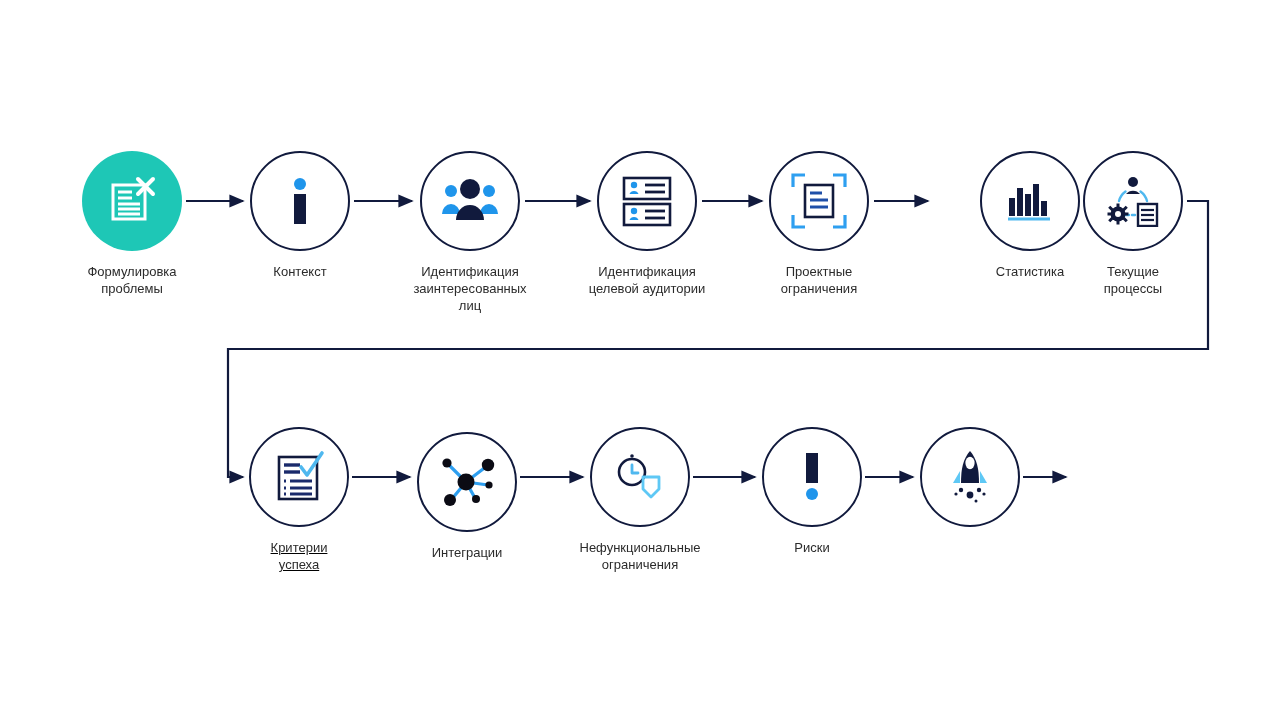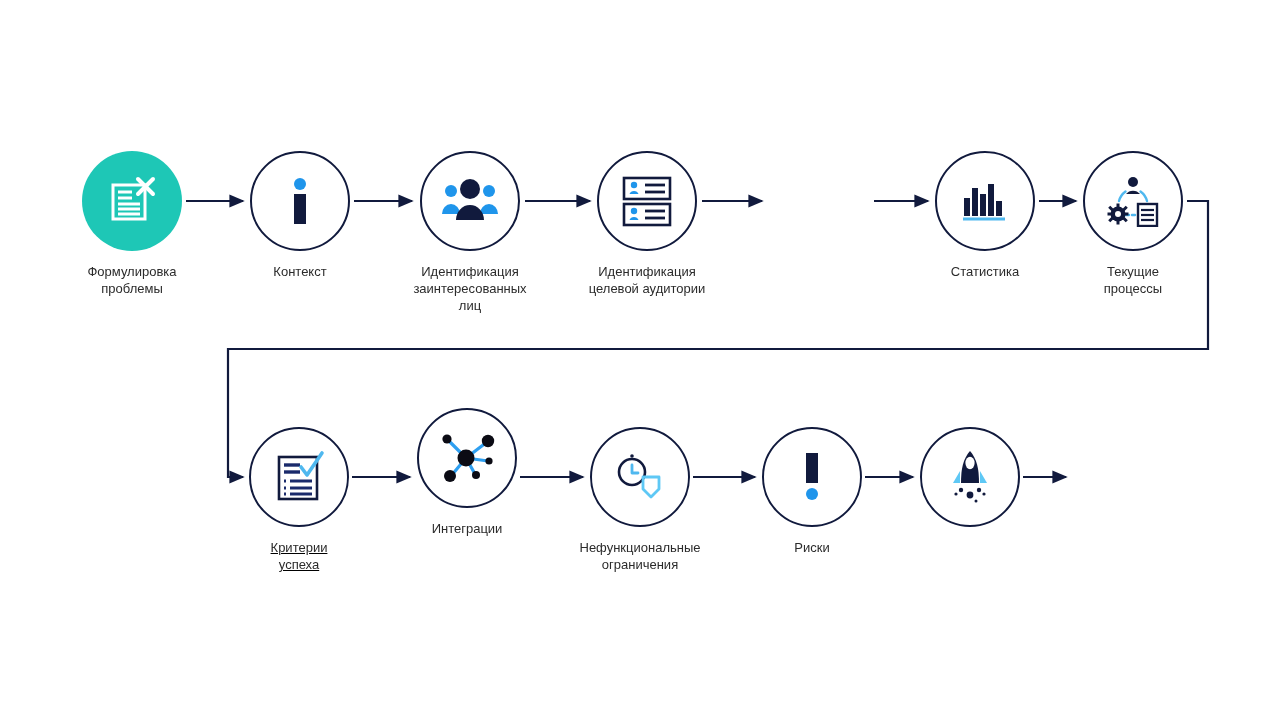--- a/index.html
+++ b/index.html
@@ -143,22 +143,38 @@
         <circle cx="14" cy="37" r="3.2" fill="#1f95eb"></circle>
         <path d="M9.5 46 a4.8 4.6 0 0 1 9 0 z" fill="#1f95eb"></path>
         <line x1="25" y1="37" x2="45" y2="37" stroke="#111a3d" stroke-width="2.8"></line>
         <line x1="25" y1="44" x2="45" y2="44" stroke="#111a3d" stroke-width="2.8"></line>
       </svg>
     </div>
     <div class="node-label">Идентификация
 целевой аудитории</div>
   </div>
 
-
-  <div class="node" style="left:905px; top:151px;">
+  <div class="node" style="left:739px; top:151px;">
+    <div class="node-circle">
+      <svg class="icon-svg" width="56" height="56" viewBox="0 0 56 56">
+        <path d="M2 14 L2 2 L14 2" fill="none" stroke="#2e9ff0" stroke-width="3.2"></path>
+        <path d="M42 2 L54 2 L54 14" fill="none" stroke="#2e9ff0" stroke-width="3.2"></path>
+        <path d="M54 42 L54 54 L42 54" fill="none" stroke="#2e9ff0" stroke-width="3.2"></path>
+        <path d="M14 54 L2 54 L2 42" fill="none" stroke="#2e9ff0" stroke-width="3.2"></path>
+        <rect x="14" y="12" width="28" height="32" fill="none" stroke="#111a3d" stroke-width="2.6"></rect>
+        <line x1="19" y1="20" x2="31" y2="20" stroke="#1f4fa8" stroke-width="3"></line>
+        <line x1="19" y1="27" x2="37" y2="27" stroke="#1f4fa8" stroke-width="3"></line>
+        <line x1="19" y1="34" x2="37" y2="34" stroke="#1f4fa8" stroke-width="3"></line>
+      </svg>
+    </div>
+    <div class="node-label">Проектные
+ограничения</div>
+  </div>
+
+  <div class="node" style="left:950px; top:151px;">
     <div class="node-circle">
       <svg class="icon-svg" width="50" height="46" viewBox="0 0 50 46">
         <rect x="4" y="20" width="6" height="18" fill="#111a3d"></rect>
         <rect x="12" y="10" width="6" height="28" fill="#111a3d"></rect>
         <rect x="20" y="16" width="6" height="22" fill="#111a3d"></rect>
         <rect x="28" y="6" width="6" height="32" fill="#111a3d"></rect>
         <rect x="36" y="23" width="6" height="15" fill="#111a3d"></rect>
         <line x1="3" y1="41" x2="45" y2="41" stroke="#4fb8ef" stroke-width="3"></line>
       </svg>
     </div>
@@ -207,21 +223,21 @@
         <line x1="18" y1="38" x2="40" y2="38" stroke="#1a2a6b" stroke-width="3"></line>
         <line x1="12" y1="44" x2="14" y2="44" stroke="#1a2a6b" stroke-width="3"></line>
         <line x1="18" y1="44" x2="40" y2="44" stroke="#1a2a6b" stroke-width="3"></line>
         <path d="M29 17 L35 25 L50 3" fill="none" stroke="#4fb8ef" stroke-width="3.6" stroke-linecap="round" stroke-linejoin="round"></path>
       </svg>
     </div>
     <div class="node-label">Критерии
 успеха</div>
   </div>
 
-  <div class="node" style="left:387px; top:408px;">
+  <div class="node" style="left:387px; top:432px;">
     <div class="node-circle">
       <svg class="icon-svg" width="58" height="56" viewBox="0 0 58 56">
         <g stroke="#2e9ff0" stroke-width="3.2" stroke-linecap="round">
           <line x1="28" y1="28" x2="10" y2="10"></line>
           <line x1="28" y1="28" x2="49" y2="12"></line>
           <line x1="28" y1="28" x2="50" y2="31"></line>
           <line x1="28" y1="28" x2="37" y2="44"></line>
           <line x1="28" y1="28" x2="13" y2="46"></line>
         </g>
         <circle cx="28" cy="28" r="8.5" fill="#0b0b14"></circle>

